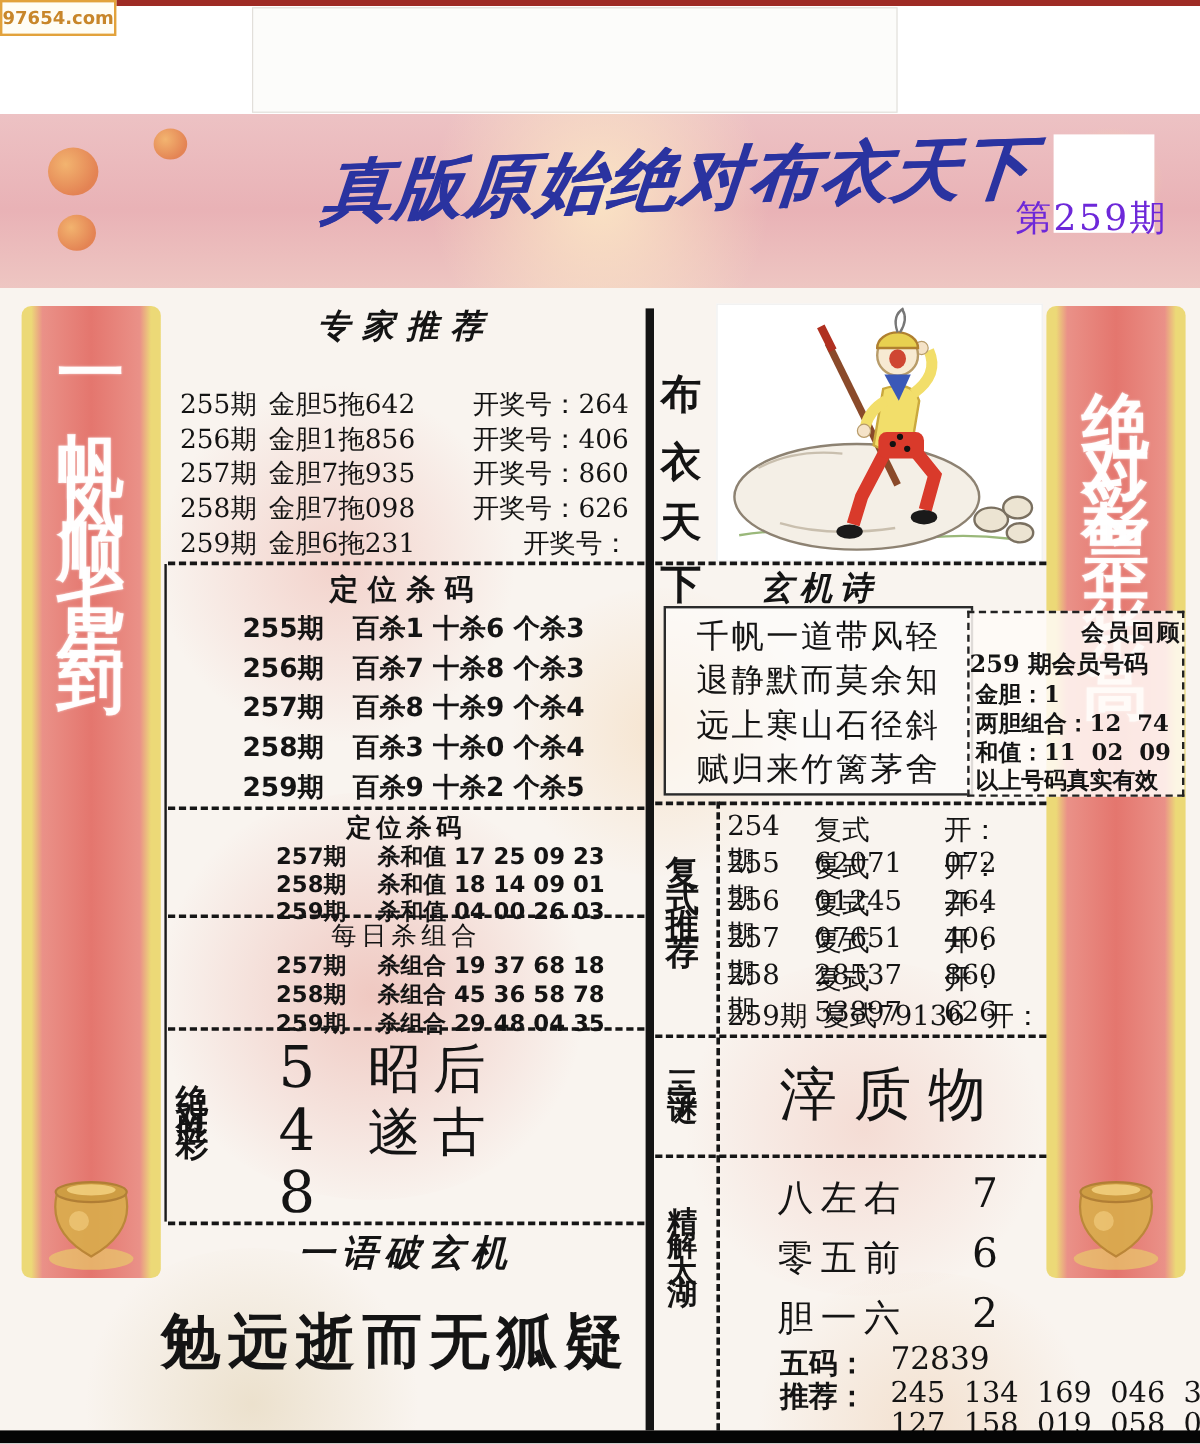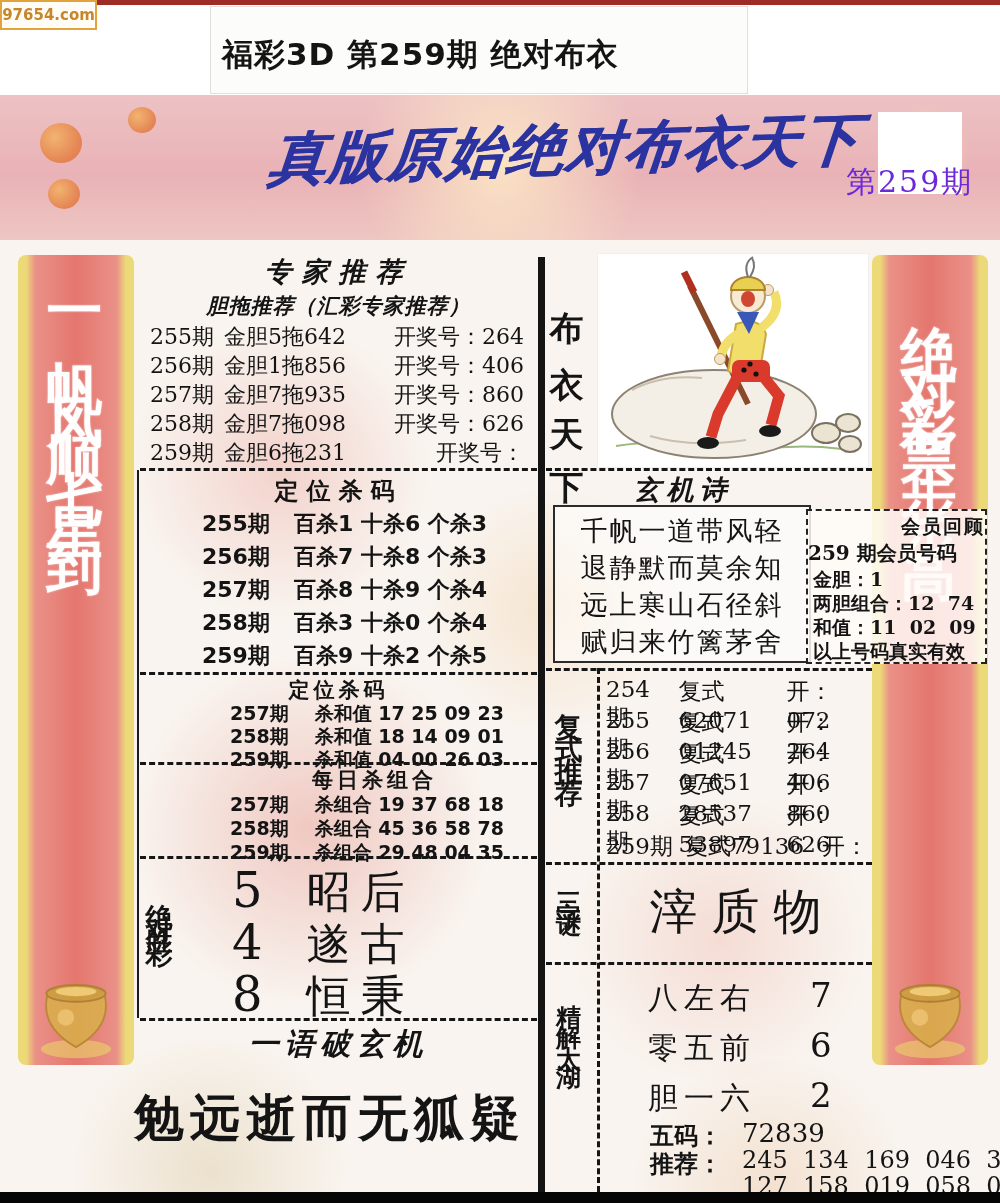--- a/index.html
+++ b/index.html
@@ -81,21 +81,20 @@
   .bottom-bar{left:0;top:1192px;width:1000px;height:11px;background:#050505;}
 </style>
 </head>
 <body>
 
 <div class="page">
 
   <div class="abs top-line"></div>
   <div class="abs title-panel"></div>
   <div class="abs wm-box sans">97654.com</div>
-  <div class="abs page-title sans">福彩3D 第259期 绝对布衣</div>
 
   <div class="abs banner">
     <div class="banner-glow" style="left:330px;top:-40px;width:340px;height:220px;background:radial-gradient(circle,rgba(255,240,200,.8),rgba(255,240,200,0) 70%);"></div>
     <div class="lantern" style="left:40px;top:28px;width:42px;height:40px;"></div>
     <div class="lantern" style="left:48px;top:84px;width:32px;height:30px;"></div>
     <div class="lantern" style="left:128px;top:12px;width:28px;height:26px;"></div>
     <div class="banner-glow" style="left:880px;top:10px;width:90px;height:90px;background:radial-gradient(circle,rgba(255,230,150,.6),rgba(255,230,150,0) 70%);"></div>
   </div>
   <div class="abs banner-whitebox"></div>
   <div class="abs banner-title">真版原始绝对布衣天下</div>
@@ -128,21 +127,20 @@
       <ellipse cx="45" cy="22" rx="32" ry="9" fill="#caa23a" stroke="#a87f2a" stroke-width="2"></ellipse>
       <ellipse cx="45" cy="20" rx="22" ry="5" fill="#f0d878"></ellipse>
       <circle cx="34" cy="48" r="9" fill="#eccf72" opacity=".9"></circle>
     </svg>
   </div>
 
   <div class="abs divider"></div>
   <div class="abs col-frame"></div>
 
   <div class="abs expert-title center">专家推荐</div>
-  <div class="abs expert-sub center">胆拖推荐（汇彩专家推荐）</div>
 
   <div class="abs exp-row" style="top:322px;">
     <span>255期</span>
     <span class="pk">金胆5拖642</span>
     <span class="rs">开奖号：264</span>
   </div>
   <div class="abs exp-row" style="top:351px;">
     <span>256期</span>
     <span class="pk">金胆1拖856</span>
     <span class="rs">开奖号：406</span>
@@ -198,21 +196,21 @@
     <span>258期</span>
     <span>杀和值 18 14 09 01</span>
   </div>
   <div class="abs sv-row sans" style="top:747px;">
     <span>259期</span>
     <span>杀和值 04 00 26 03</span>
   </div>
 
   <div class="abs dash-h" style="left:140px;top:762px;width:397px;"></div>
 
-  <div class="abs center sans" style="left:140px;top:766px;width:397px;font-size:21px;font-weight:bold;letter-spacing:4px;margin-left:36px;">每日杀组合</div>
+  <div class="abs center sans" style="left:140px;top:766px;width:397px;font-size:21px;font-weight:normal;letter-spacing:4px;">每日杀组合</div>
   <div class="abs sv-row sans" style="top:792px;">
     <span>257期</span>
     <span>杀组合 19 37 68 18</span>
   </div>
   <div class="abs sv-row sans" style="top:816px;">
     <span>258期</span>
     <span>杀组合 45 36 58 78</span>
   </div>
   <div class="abs sv-row sans" style="top:840px;">
     <span>259期</span>
@@ -225,21 +223,20 @@
   <div class="abs" style="left:232px;top:862px;display:flex;align-items:baseline;gap:44px;">
     <span class="sc-num">5</span>
     <span class="sc-word">昭后</span>
   </div>
   <div class="abs" style="left:232px;top:914px;display:flex;align-items:baseline;gap:44px;">
     <span class="sc-num">4</span>
     <span class="sc-word">遂古</span>
   </div>
   <div class="abs" style="left:232px;top:966px;display:flex;align-items:baseline;gap:44px;">
     <span class="sc-num">8</span>
-    <span class="sc-word">恒秉</span>
   </div>
 
   <div class="abs dash-h" style="left:140px;top:1018px;width:397px;"></div>
 
   <div class="abs riddle-title center">一语破玄机</div>
   <div class="abs riddle-text">勉远逝而无狐疑</div>
 
   <div class="abs vlabel" style="left:550px;top:284px;font-size:34px;letter-spacing:54px;">布衣天下</div>
 
   <div class="abs monkey-box">

